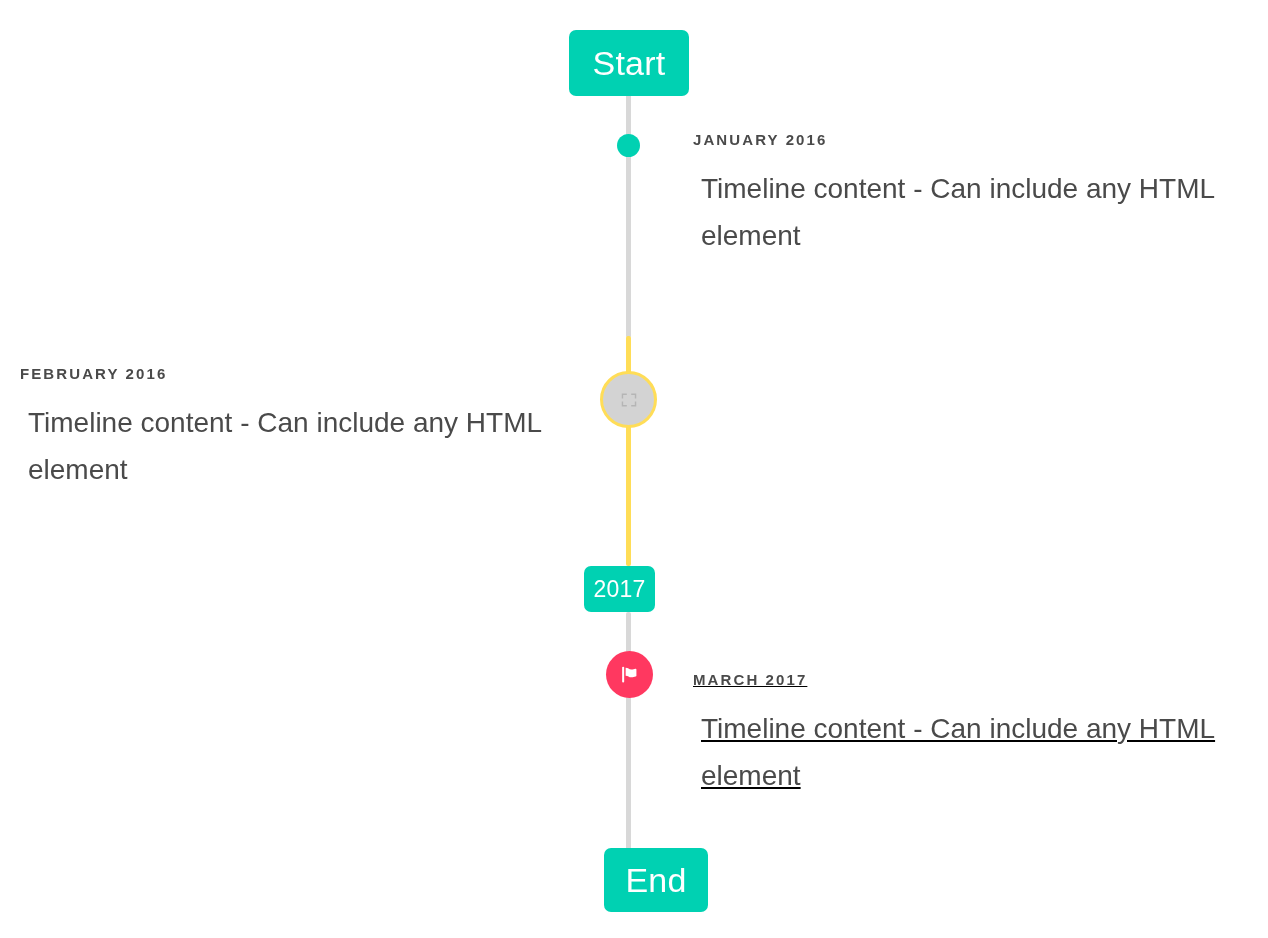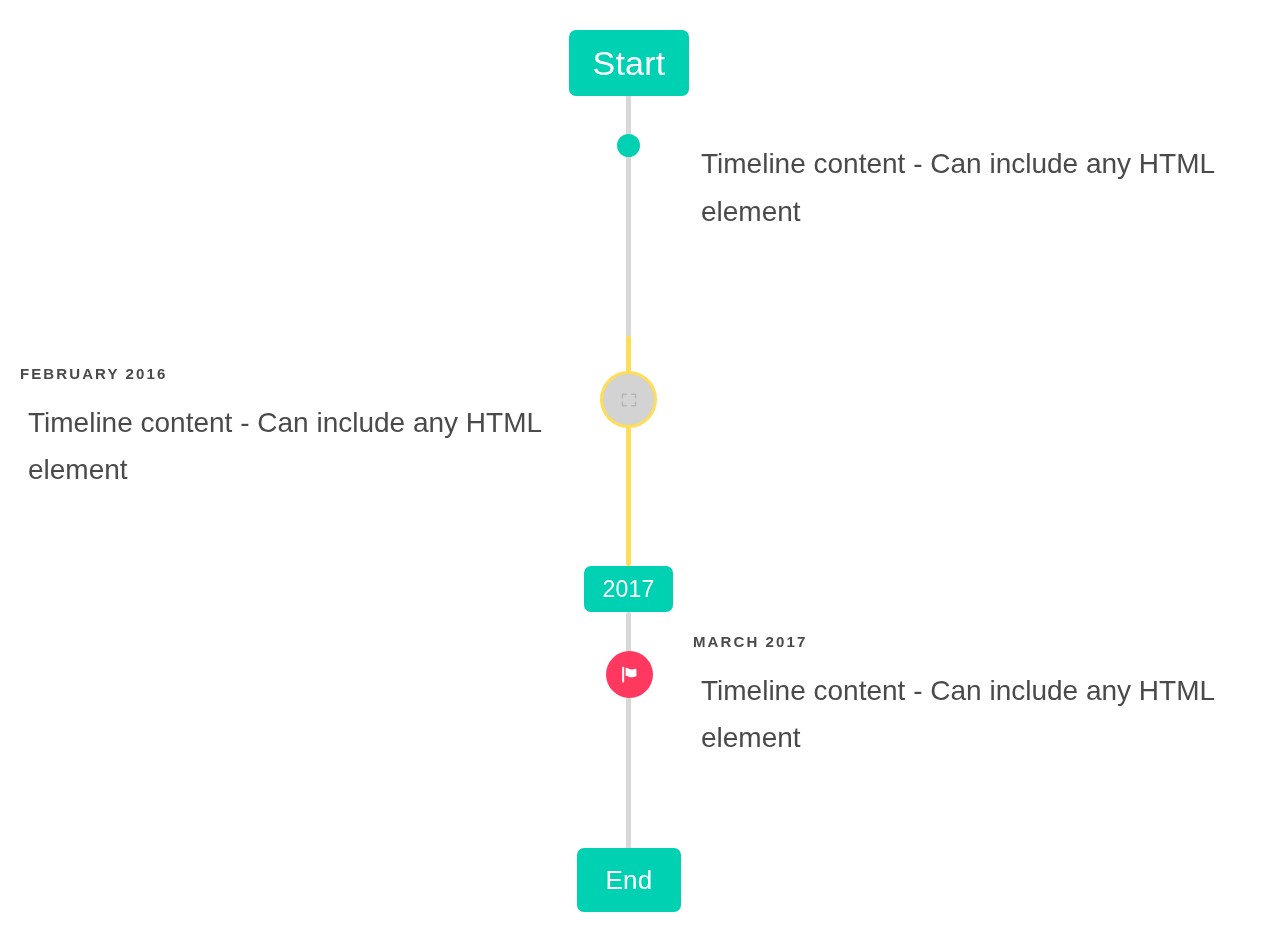--- a/index.html
+++ b/index.html
@@ -45,27 +45,27 @@
     font-weight: 400;
     letter-spacing: 0.2px;
     user-select: none;
   }
   .badge-start {
     left: 569px; top: 30px;
     width: 120px; height: 66px;
     font-size: 34px;
   }
   .badge-end {
-    left: 577px; top: 848px;
+    left: 604px; top: 848px;
     width: 104px; height: 64px;
-    font-size: 26px;
+    font-size: 34px;
   }
   .badge-year {
     left: 584px; top: 566px;
-    width: 89px; height: 46px;
+    width: 71px; height: 46px;
     font-size: 23px;
   }
 
   
   .item {
     position: absolute;
     display: flex;
     align-items: flex-start;
   }
 
@@ -101,21 +101,21 @@
     justify-content: center;
   }
   .flag-glyph { width: 21px; height: 21px; }
 
   
   .content-right { left: 693px; width: 540px; text-align: left; }
   .content-left  { left: 20px;  width: 546px; text-align: left; }
 
   .item-jan   { top: 132px; }
   .item-feb   { top: 366px; }
-  .item-mar   { top: 634px; }
+  .item-mar   { top: 672px; text-decoration: underline; }
 
   .item-heading {
     font-size: 15px;
     font-weight: bold;
     letter-spacing: 2.1px;
     color: #4a4a4a;
     text-transform: uppercase;
     margin: 0 0 16px 0;
     line-height: 1.1;
   }
@@ -135,20 +135,21 @@
   <div class="rail rail-grey-top"></div>
   <div class="rail rail-yellow-a"></div>
   <div class="rail rail-yellow-b"></div>
   <div class="rail rail-grey-mid"></div>
 
   <div class="badge badge-start">Start</div>
 
   <div class="marker marker-dot-teal"></div>
   <div class="item item-jan content-right">
     <div style="width:100%">
+      <p class="item-heading">JANUARY 2016</p>
       <p class="item-body">Timeline content - Can include any HTML element</p>
     </div>
   </div>
 
   <div class="marker marker-image">
     <svg class="broken-img-glyph" viewBox="0 0 24 22" fill="none">
       <path d="M2 2h7v2H4v5H2V2z" fill="#6b6b6b"></path>
       <path d="M15 2h7v7h-2V4h-5V2z" fill="#6b6b6b"></path>
       <path d="M2 13h2v5h5v2H2v-7z" fill="#6b6b6b"></path>
       <path d="M20 13h2v7h-7v-2h5v-5z" fill="#6b6b6b"></path>

